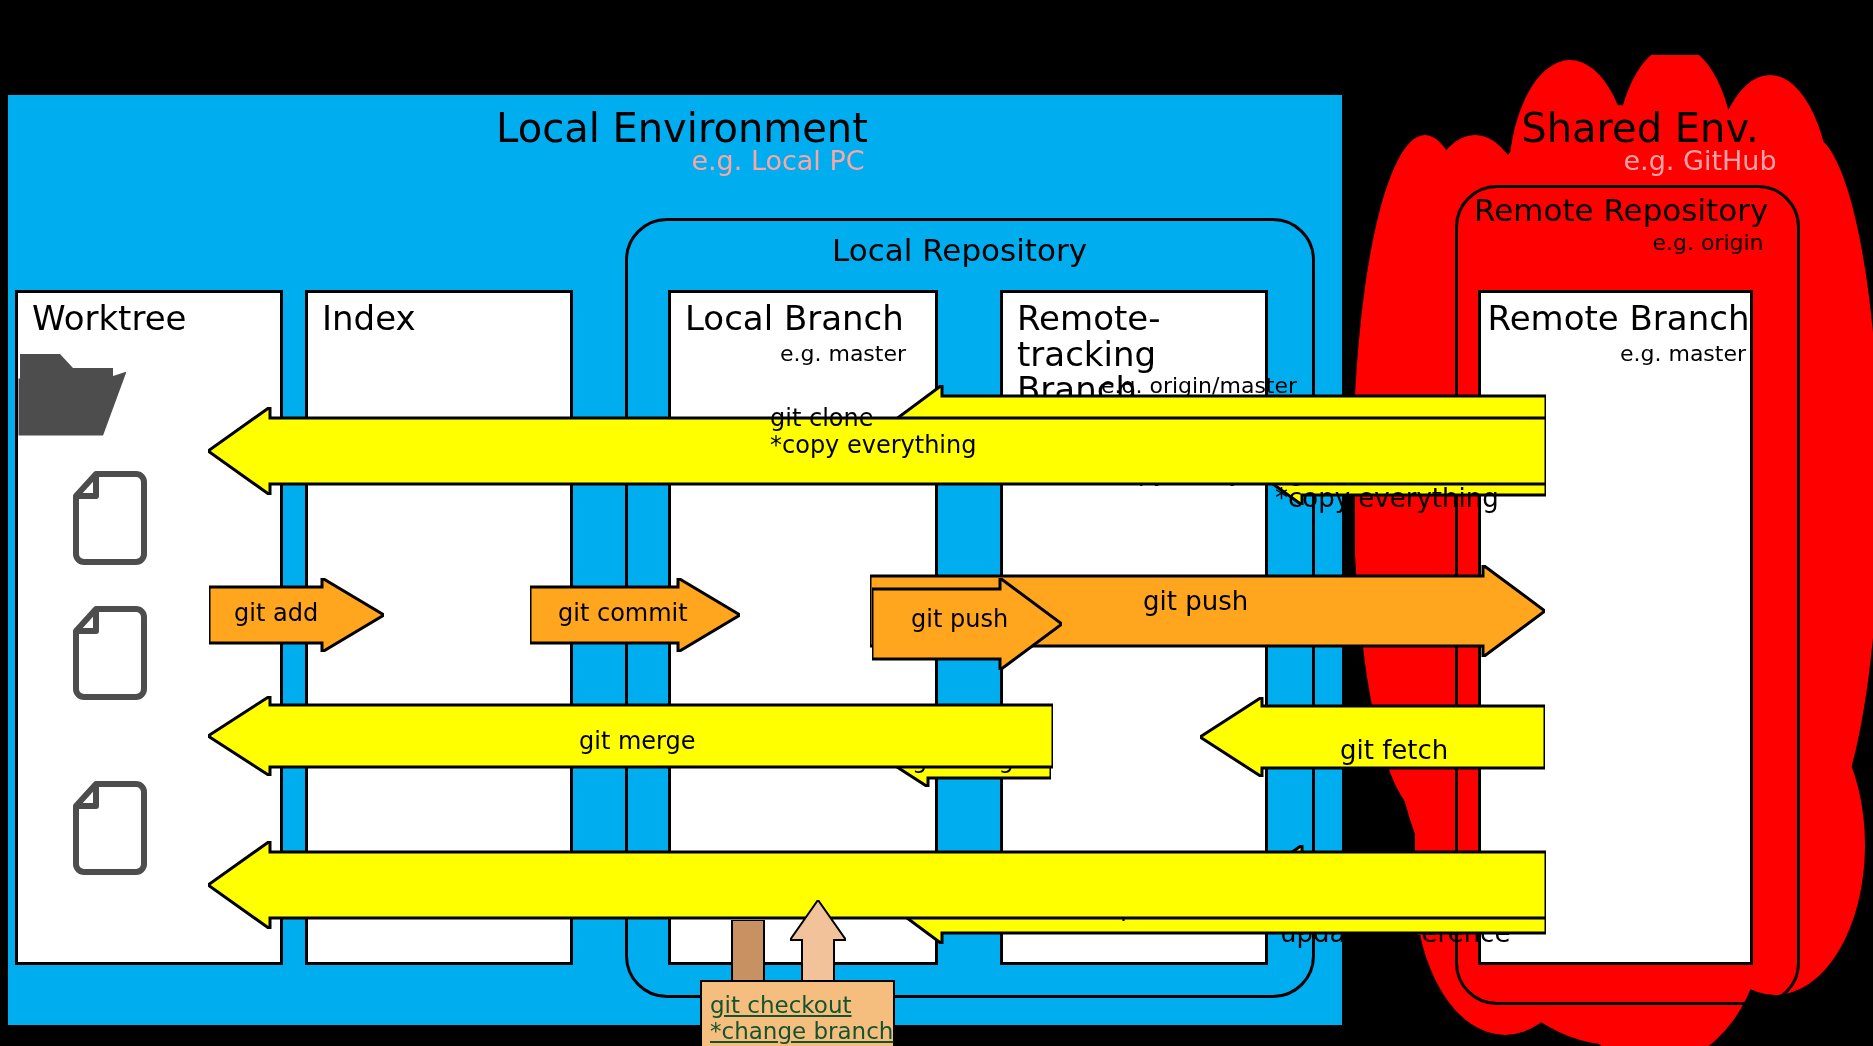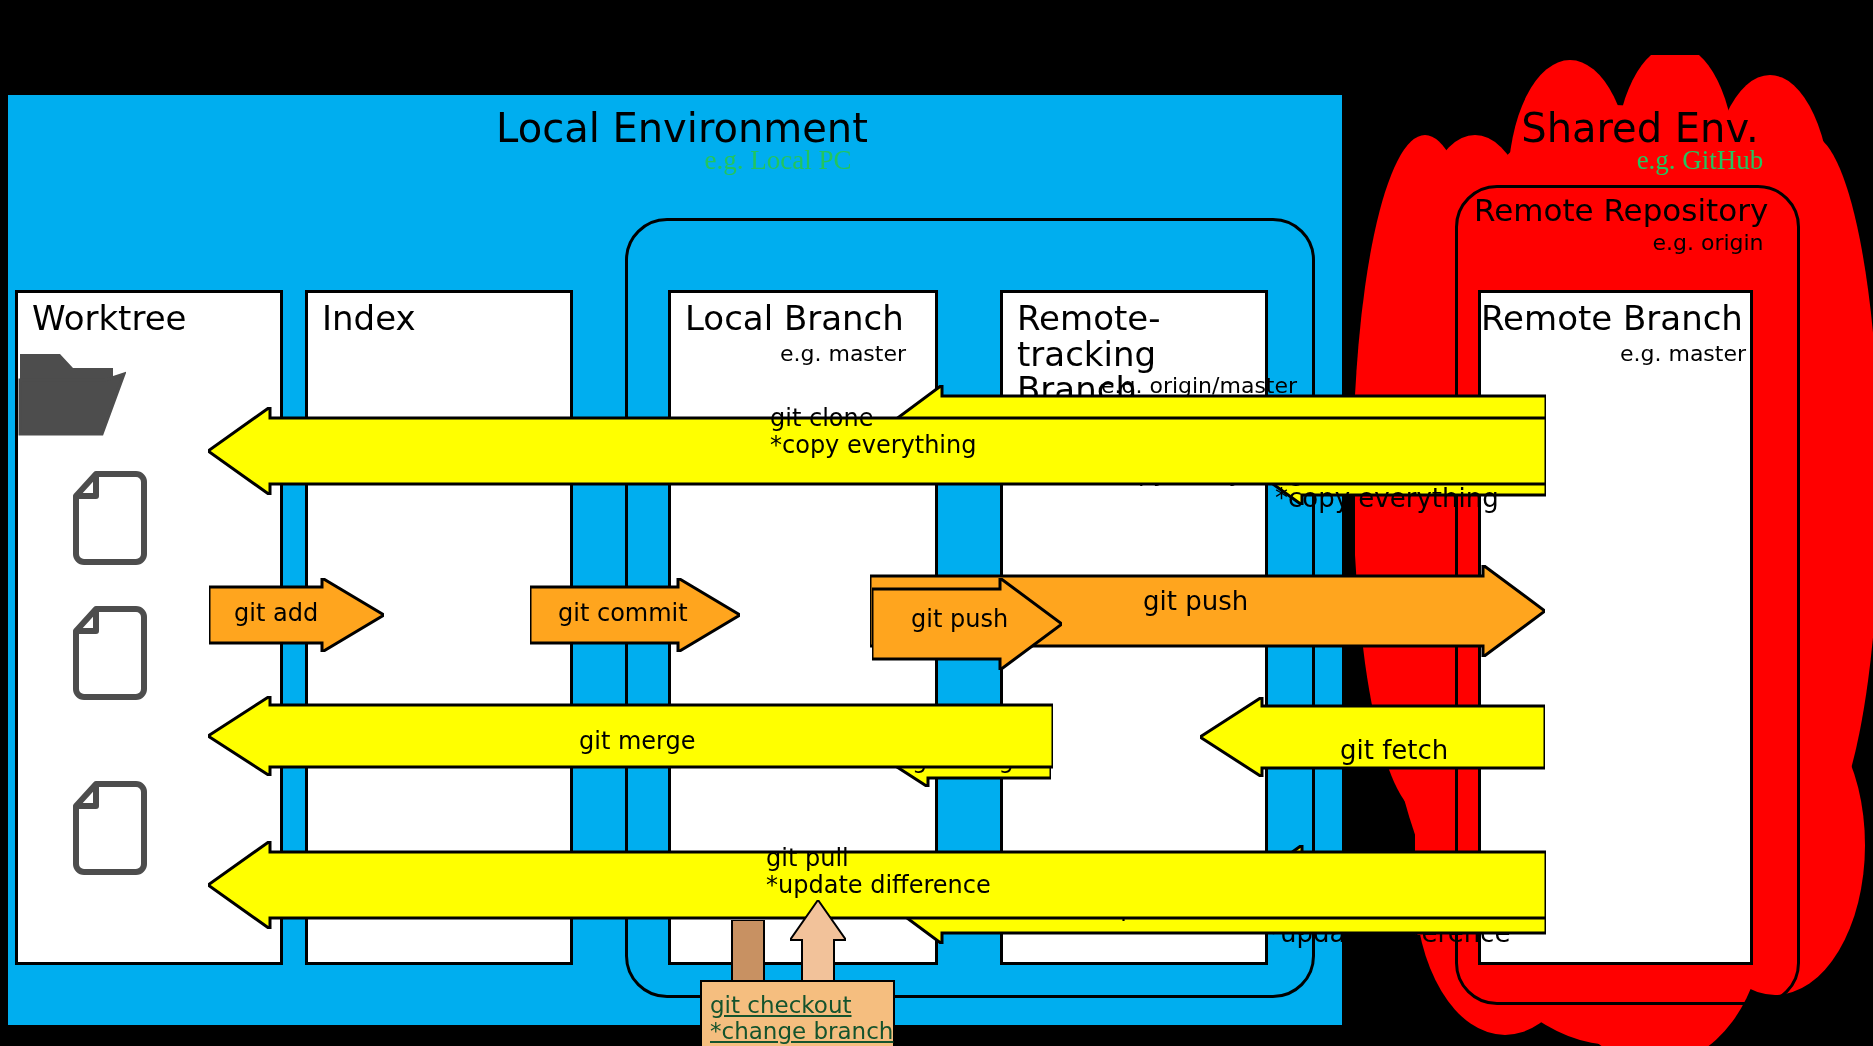--- a/index.html
+++ b/index.html
@@ -18,23 +18,22 @@
     left:8px; top:95px; width:1334px; height:930px;
     background:#00AEEF;
   }
   .shared-blob { left:1355px; top:55px; width:520px; height:1000px; }
 
   .env-title {
     position:absolute; color:#000; font-size:40px; line-height:1;
     white-space:nowrap;
   }
   .env-sub {
-    position:absolute; color:#22c55e; font-size:27px; line-height:1;
+    position:absolute; color:#fca5a5; font-size:27px; line-height:1;
     white-space:nowrap;
-    font-family:Liberation Serif, serif;
   }
 
   
   .repo-outline {
     position:absolute;
     border:3px solid #000;
     border-radius:42px;
     background:transparent;
   }
   .repo-title { position:absolute; font-size:31px; color:#000; white-space:nowrap; }
@@ -97,20 +96,21 @@
   <div class="repo-outline" style="left:1455px; top:185px; width:345px; height:820px;"></div>
   <div class="repo-title" style="left:1474px; top:192px;">Remote Repository</div>
   <div class="repo-sub" style="left:1708px; top:222px; transform:translateX(-50%);">e.g. origin</div>
 
   <div class="abs local-env"></div>
 
   <div class="env-title" style="left:682px; top:108px; transform:translateX(-50%);">Local Environment</div>
   <div class="env-sub" style="left:778px; top:147px; transform:translateX(-50%);">e.g. Local PC</div>
 
   <div class="repo-outline" style="left:625px; top:218px; width:690px; height:780px;"></div>
+  <div class="repo-title" style="left:832px; top:232px;">Local Repository</div>
 
   <div class="col" style="left:15px; top:290px; width:268px; height:675px;">
     <div class="col-title">Worktree</div>
   </div>
 
   <div class="icon-folder" style="left:18px; top:340px;">
     <svg width="108" height="100" viewBox="0 0 108 100">
       <path d="M2 14 h40 l13 14 h40 v14 H2 Z" fill="#4D4D4D"></path>
       <path d="M2 40 h86 l18 -6 -22 60 H2 Z" fill="#4D4D4D"></path>
       <path d="M2 40 h86 l18 -6 -22 60 H2 Z" fill="none" stroke="#4D4D4D" stroke-width="3"></path>
@@ -144,21 +144,21 @@
     <div class="col-title">Local Branch</div>
     <div class="col-sub" style="left:136px; top:48px; transform:translateX(-50%);">e.g. master</div>
   </div>
 
   <div class="col" style="left:1000px; top:290px; width:268px; height:675px;">
     <div class="col-title wrap">Remote-tracking Branch</div>
     <div class="col-sub" style="left:160px; top:80px; transform:translateX(-50%);">e.g. origin/master</div>
   </div>
 
   <div class="col" style="left:1478px; top:290px; width:275px; height:675px;">
-    <div class="col-title" style="left:0; width:275px; text-align:left;">Remote Branch</div>
+    <div class="col-title" style="left:0; width:275px; text-align:center;">Remote Branch</div>
     <div class="col-sub" style="left:166px; top:48px; transform:translateX(-50%);">e.g. master</div>
   </div>
 
   <div class="arrow" style="left:1240px; top:415px;">
     <svg width="306" height="90" viewBox="0 0 306 90">
       <polygon points="306,10 62,10 62,0 0,45 62,90 62,80 306,80" fill="#FFFF00" stroke="#000" stroke-width="3"></polygon>
     </svg>
   </div>
   <div class="arrow-label big" style="left:1275px; top:455px;">git clone
 *copy everything</div>
@@ -242,22 +242,20 @@
     </svg>
   </div>
   <div class="arrow-label" style="left:1093px; top:868px;">git pull
 *update difference</div>
 
   <div class="arrow" style="left:208px; top:841px;">
     <svg width="1338" height="88" viewBox="0 0 1338 88">
       <polygon points="1338,11 62,11 62,0 0,44 62,88 62,77 1338,77" fill="#FFFF00" stroke="#000" stroke-width="3"></polygon>
     </svg>
   </div>
-  <div class="arrow-label" style="left:766px; top:845px;">git pull
-*update difference</div>
 
   <div class="arrow" style="left:720px; top:920px;">
     <svg width="56" height="126" viewBox="0 0 56 126">
       <polygon points="12,0 44,0 44,86 56,86 28,126 0,86 12,86" fill="#C89162" stroke="#000" stroke-width="2"></polygon>
     </svg>
   </div>
   <div class="arrow" style="left:790px; top:900px;">
     <svg width="56" height="126" viewBox="0 0 56 126">
       <polygon points="28,0 56,40 44,40 44,126 12,126 12,40 0,40" fill="#F2C29A" stroke="#000" stroke-width="2"></polygon>
     </svg>

